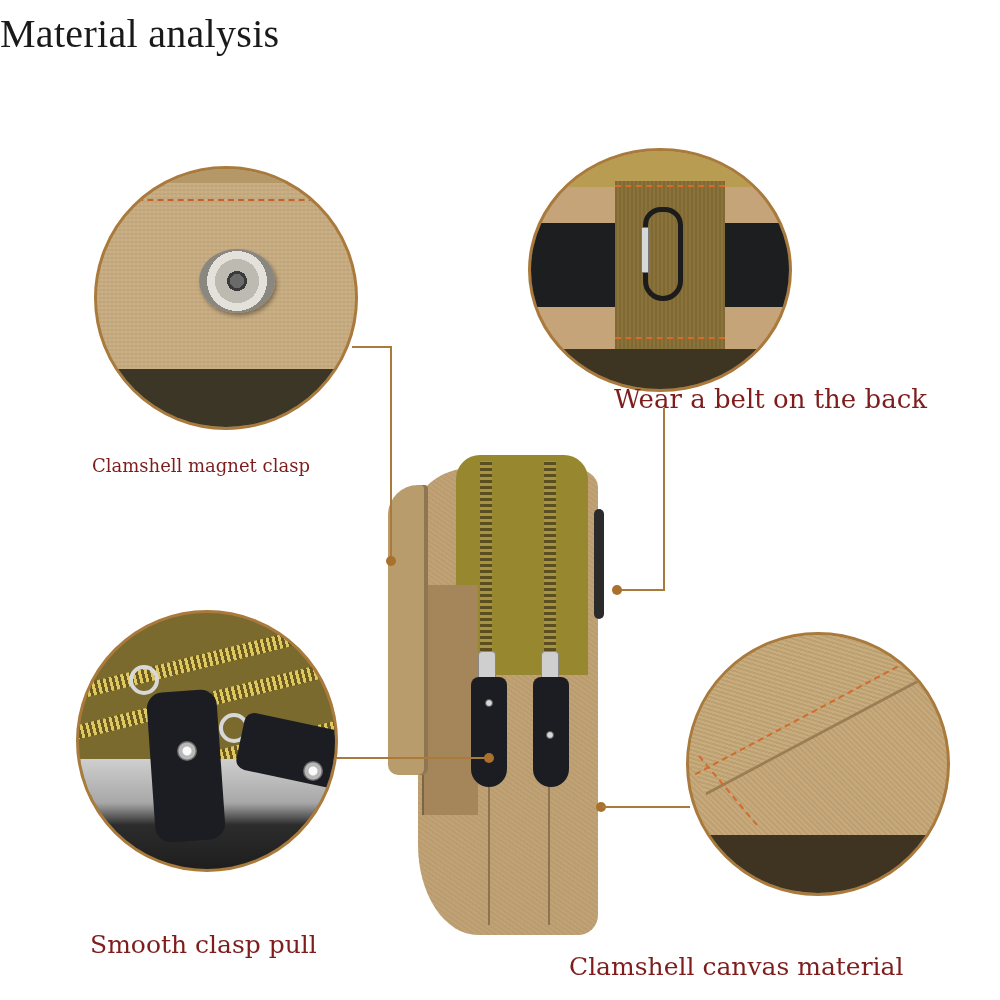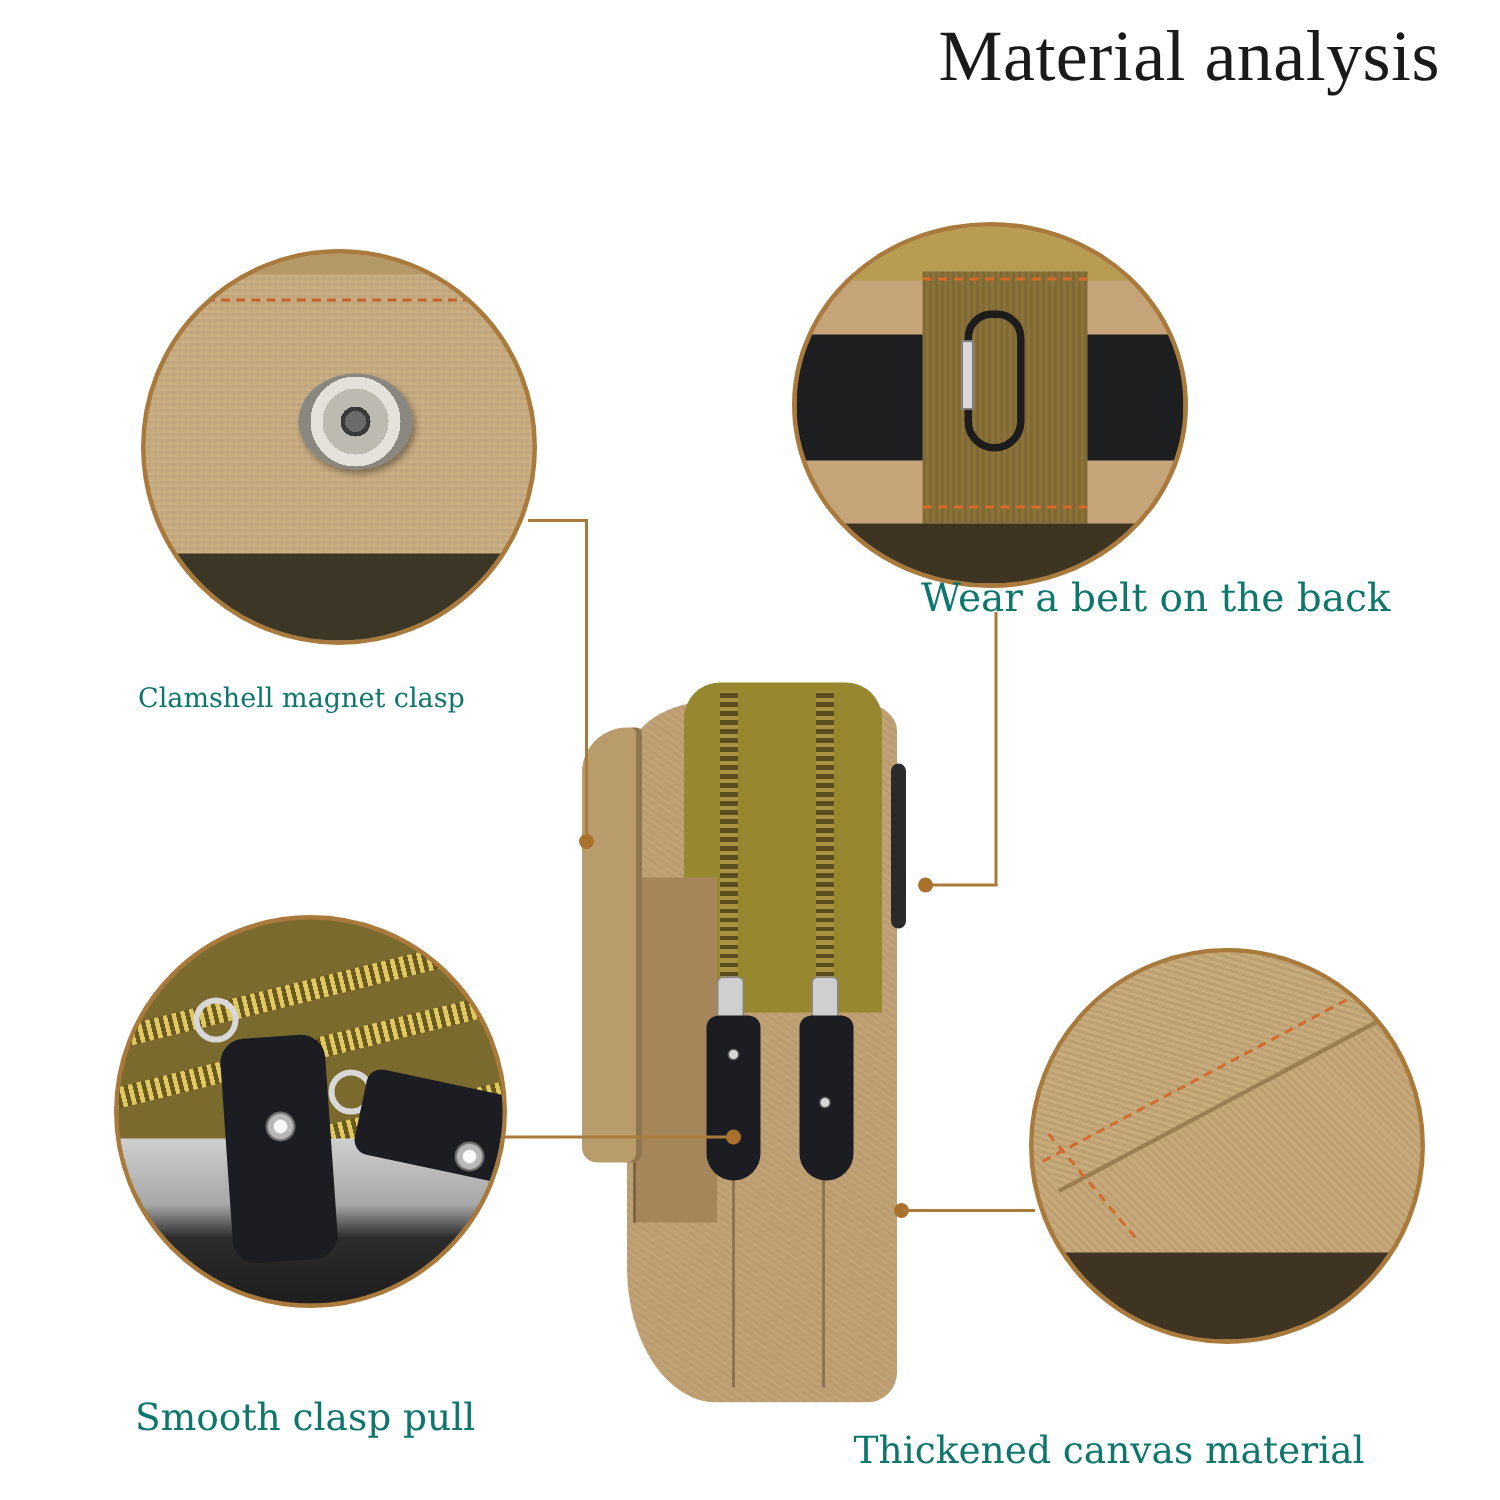--- a/index.html
+++ b/index.html
@@ -1,21 +1,21 @@
 <!DOCTYPE html>
 <html><head>
 <meta charset="utf-8">
 <style>
   * { box-sizing: border-box; margin: 0; padding: 0; }
   html, body { width: 1000px; height: 1000px; background: #ffffff; overflow: hidden; }
   body { position: relative; font-family: "DejaVu Serif", "Liberation Serif", serif; color: #1a1a1a; }
 
-  .title { position: absolute; left: 0; top: 10px; width: 960px; text-align: right; font-size: 48px; font-family: "Liberation Serif", serif; letter-spacing: 0.3px; }
+  .title { position: absolute; left: 0; top: 10px; width: 960px; text-align: left; font-size: 40px; font-family: "Liberation Serif", serif; letter-spacing: 0.3px; }
 
-  .label { position: absolute; white-space: nowrap; font-family: "DejaVu Serif", serif; color: #0f766e; }
+  .label { position: absolute; white-space: nowrap; font-family: "DejaVu Serif", serif; color: #7f1d1d; }
   .lbl-clasp { left: 92px; top: 455px; font-size: 18px; }
   .lbl-belt { left: 614px; top: 384px; font-size: 26px; z-index: 5; }
   .lbl-zip  { left: 90px; top: 930px; font-size: 25px; }
   .lbl-canvas { left: 569px; top: 952px; font-size: 25px; }
 
   
   .circle { position: absolute; border-radius: 50%; border: 3px solid #a97a3c; overflow: hidden; }
   .c-clasp { left: 94px; top: 166px; width: 264px; height: 264px; background:
       repeating-linear-gradient(0deg, rgba(0,0,0,0.04) 0 2px, transparent 2px 4px),
       repeating-linear-gradient(90deg, rgba(255,255,255,0.05) 0 2px, transparent 2px 4px),
@@ -110,21 +110,21 @@
 </div>
 <div class="label lbl-zip">Smooth clasp pull</div>
 
 <div class="circle c-canvas">
   <div class="flap">
     <div class="st"></div>
   </div>
   <div class="st2"></div>
   <div class="bottom"></div>
 </div>
-<div class="label lbl-canvas">Thickened canvas material</div>
+<div class="label lbl-canvas">Clamshell canvas material</div>
 
 <div class="bag">
   <div class="body"></div>
   <div class="top"></div>
   <div class="ztrack" style="left:92px"></div>
   <div class="ztrack" style="left:156px"></div>
   <div class="pocket"></div>
   <div class="flap"></div>
   <div class="seam" style="left:100px"></div>
   <div class="seam" style="left:160px"></div>

